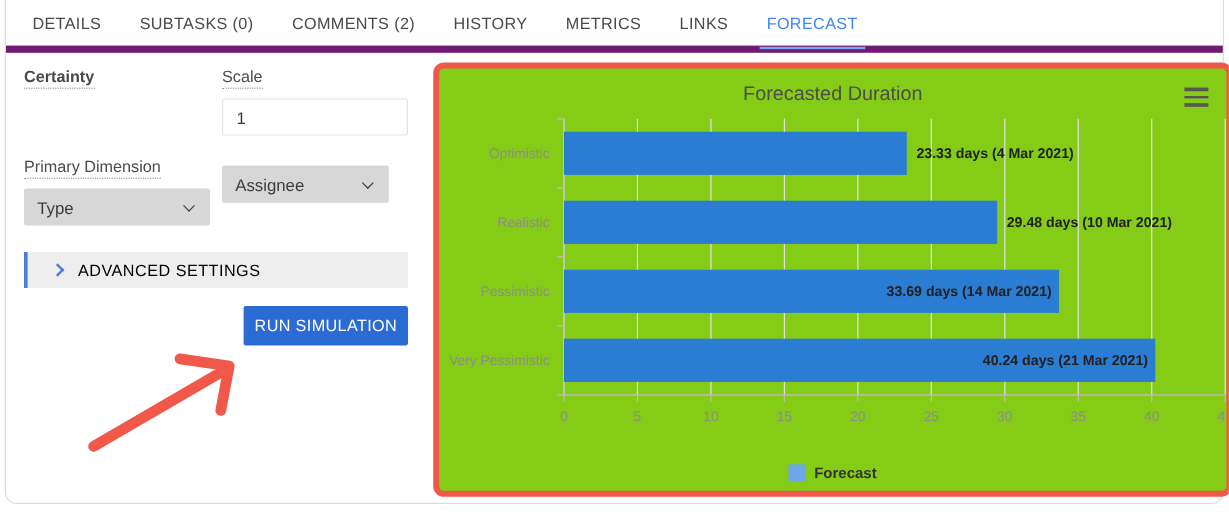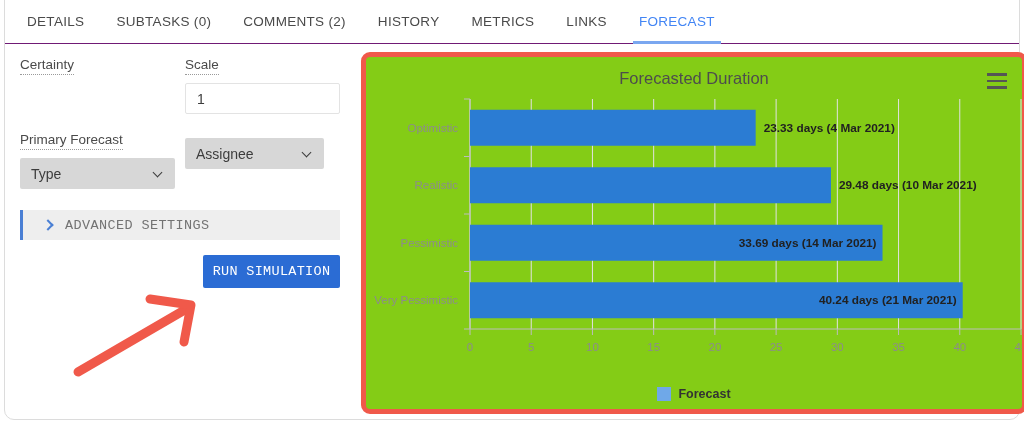--- a/index.html
+++ b/index.html
@@ -30,21 +30,21 @@
     box-sizing: border-box;
   }
 
   
   .tabbar {
     position: absolute;
     left: 5px; top: 0px;
     width: 1014px; height: 44px;
     display: flex;
     align-items: center;
-    border-bottom: 1px solid #701a75;
+    border-bottom: 6px solid #701a75;
     box-sizing: border-box;
     background: #ffffff;
   }
   .tab {
     position: relative;
     height: 44px;
     display: flex; align-items: center;
     padding: 0 16px;
     font-size: 13.5px;
     letter-spacing: .3px;
@@ -138,39 +138,38 @@
     content: "";
     position: absolute;
     left: 1px; top: 2px;
     width: 6px; height: 6px;
     border-right: 2px solid #4a7fd4;
     border-top: 2px solid #4a7fd4;
     transform: rotate(45deg);
   }
   .adv-text {
     font-size: 13.5px;
-    color: #737373;
+    color: #000000;
     letter-spacing: .4px;
-    font-family: Liberation Mono, monospace;
   }
 
   
   .runbtn {
     position: absolute;
     left: 203px; top: 255px;
     width: 137px; height: 33px;
     background: #2b6cd4;
     color: #ffffff;
     font-size: 13.5px;
     letter-spacing: .3px;
     display: flex; align-items: center; justify-content: center;
     border: none; border-radius: 2px;
     cursor: pointer;
     box-sizing: border-box;
-    font-family: Liberation Mono, monospace;
+    font-family: Liberation Sans, sans-serif;
   }
 
   
   .arrow-svg {
     position: absolute;
     left: 60px; top: 275px;
     width: 170px; height: 110px;
     pointer-events: none;
   }
 
@@ -255,31 +254,31 @@
     <div class="tab">
         <span>LINKS</span>
       </div>
     <div class="tab active">
         <span>FORECAST</span>
       </div>
   </div>
 
   <div class="form-panel">
 
-    <div class="row" style="left:0; top:0; width:155px;">
+    <div class="row" style="left:0; top:0; width:155px;font-weight:bold;">
       <div class="field-label">Certainty</div>
     </div>
 
     <div class="row" style="left:165px; top:0; width:155px;">
       <div class="field-label">Scale</div>
       <div class="txtinput" style="width:155px; margin-top:8px;" placeholder="1">1</div>
     </div>
 
     <div class="row" style="left:0; top:75px; width:155px;">
-      <div class="field-label">Primary Forecast</div>
+      <div class="field-label">Primary Dimension</div>
       <div class="sel" style="width:155px; margin-top:8px;">
         <span>Type</span>
         <span class="chev"></span>
       </div>
     </div>
 
     <div class="row" style="left:165px; top:75px; width:155px;">
       <div class="sel" style="width:139px; margin-top:8px;">
         <span>Assignee</span>
         <span class="chev"></span>

